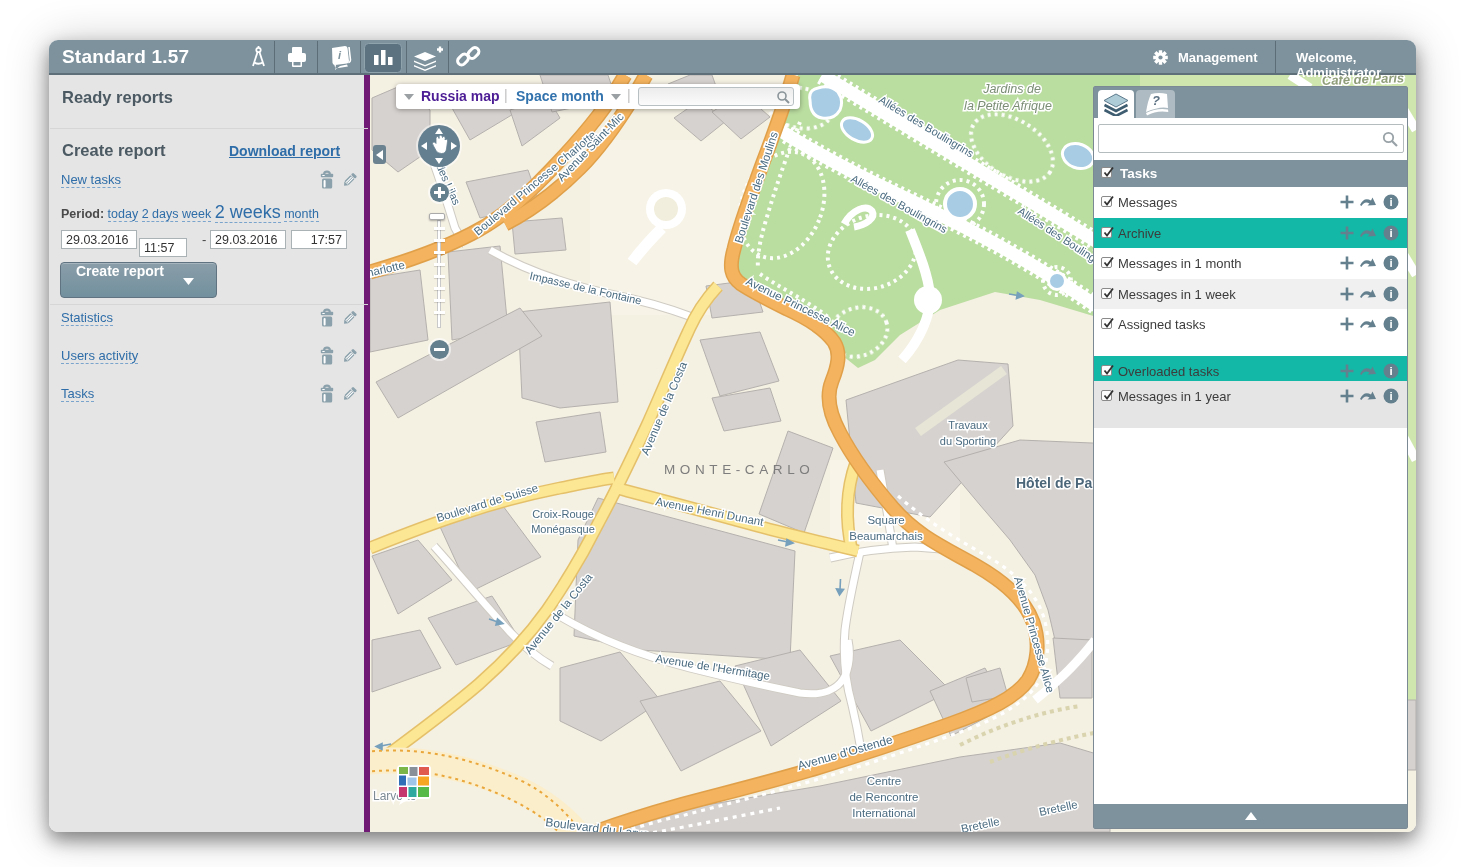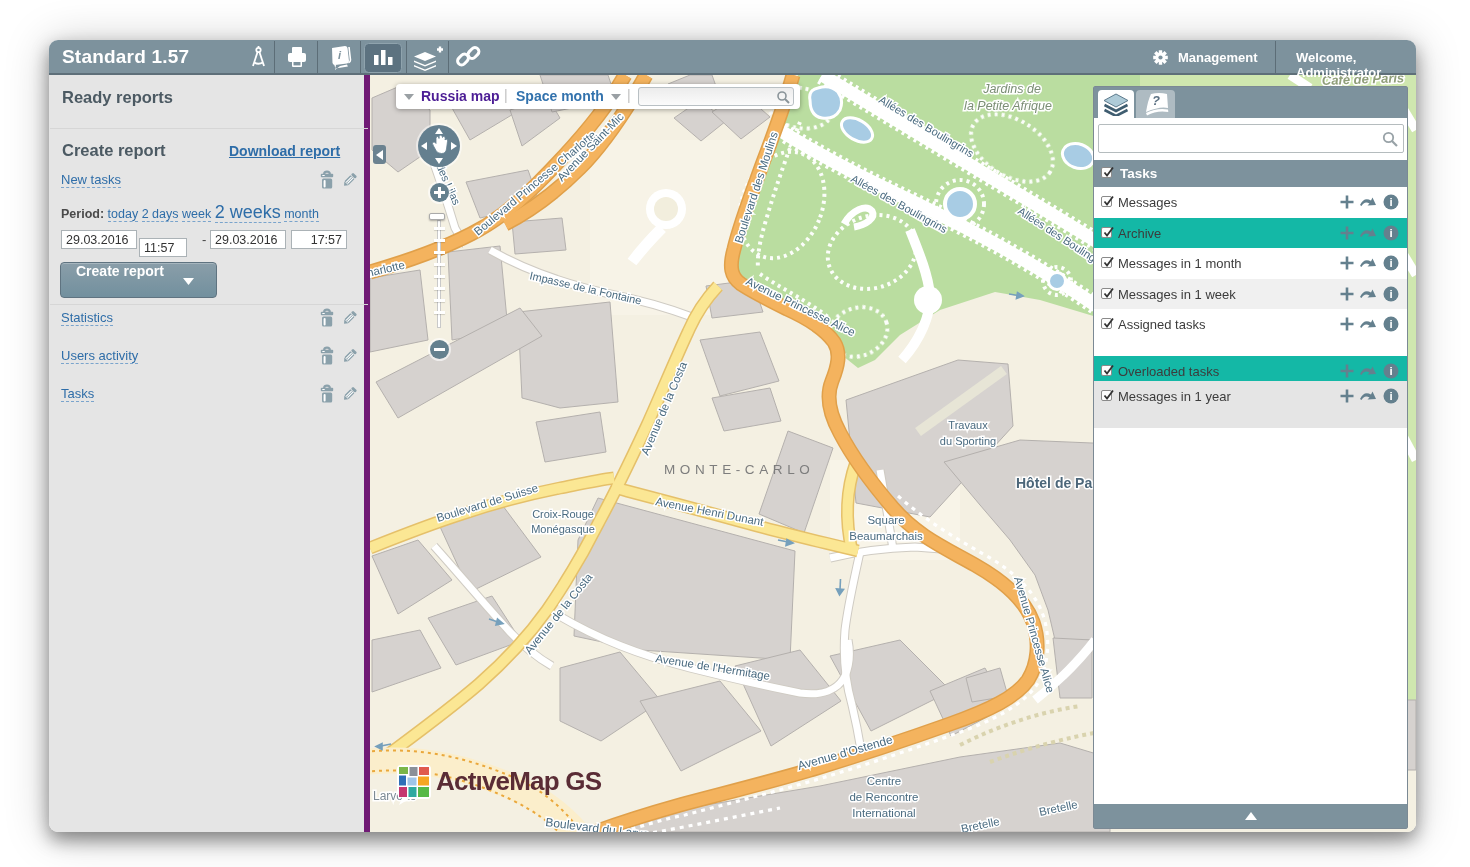--- a/index.html
+++ b/index.html
@@ -352,21 +352,20 @@
         <rect x="14.5" y="4" width="8" height="9" fill="#8a9098"></rect>
         <rect x="24" y="4" width="10" height="8" fill="#e05a4e"></rect>
         <rect x="4" y="12.5" width="7" height="10" fill="#2e6fb7"></rect>
         <rect x="12.5" y="14.5" width="9" height="8" fill="#9fc5e8"></rect>
         <rect x="23" y="13.5" width="11" height="9" fill="#f6a623"></rect>
         <rect x="4" y="24" width="8" height="10" fill="#c5366f"></rect>
         <rect x="13.5" y="24" width="8" height="10" fill="#2ea9a0"></rect>
         <rect x="23" y="24" width="11" height="10" fill="#57b947"></rect>
       </g>
     </svg>
-    <div style="position:absolute;left:66px;top:691px;font-size:26px;font-weight:bold;color:#5a2c35;letter-spacing:-0.8px">ActıveMap GS</div>
   </div>
   <div class="topbar" id="topbar">
     <div class="brand">Standard 1.57</div>
 
     <svg class="ticon" style="left:196px;top:5px" width="26" height="26" viewBox="0 0 26 26">
       <g stroke="#fff" stroke-width="1.8" fill="none">
         <circle cx="13.5" cy="5" r="2.2"></circle>
         <path d="M12.5 7.2 L8 21"></path>
           <path d="M14.5 7.2 L19 21"></path>
         <path d="M9.2 17.5 Q13.5 20 17.8 17.5"></path>

